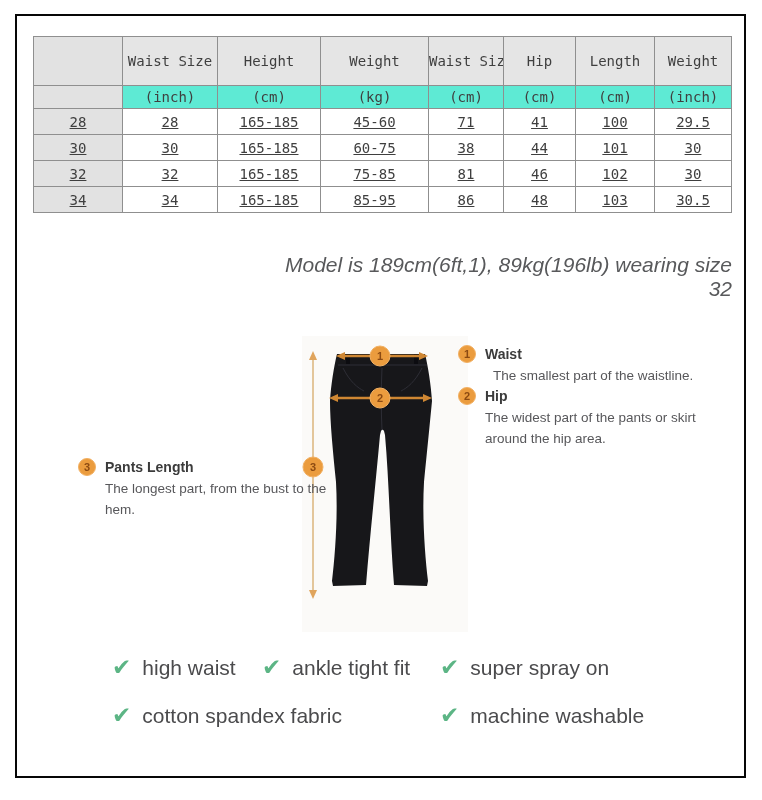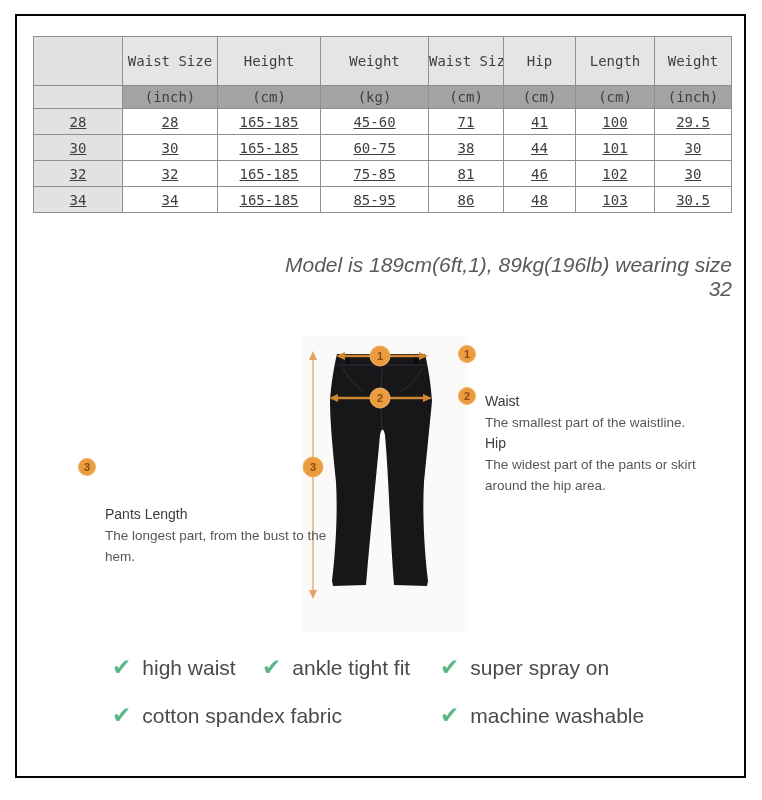--- a/index.html
+++ b/index.html
@@ -6,33 +6,33 @@
   body{width:762px;height:800px;position:relative;font-family:"Liberation Sans",sans-serif;overflow:hidden;}
   .stage{position:absolute;inset:0;background:#fff;}
   .frame{position:absolute;left:15px;top:14px;width:731px;height:764px;border:2px solid #060606;box-sizing:border-box;}
 
   
   table.size-chart{position:absolute;left:33px;top:36px;width:698px;border-collapse:collapse;table-layout:fixed;
     font-family:"DejaVu Sans Mono","Liberation Mono",monospace;font-size:14px;color:#3f3f3f;}
   table.size-chart th,table.size-chart td{border:1px solid #8f8f8f;text-align:center;vertical-align:middle;
     padding:0;overflow:hidden;white-space:nowrap;font-weight:normal;}
   table.size-chart tr.cols th{height:48px;background:#e5e5e5;margin-left:9px;}
-  table.size-chart tr.units th{height:22px;background:#a3a3a3;}
+  table.size-chart tr.units th{height:22px;background:#5eead4;}
   table.size-chart td{height:25px;background:#ffffff;text-decoration:underline;}
   table.size-chart .rowhead{background:#e2e2e2 !important;}
 
   .model-note{position:absolute;left:260px;top:253px;width:472px;text-align:right;font-size:21px;color:#58595b;font-style:italic;}
 
   
   .diagram-svg{position:absolute;left:290px;top:330px;}
 
   .callout{position:absolute;display:flex;gap:9px;align-items:flex-start;}
   .badge{flex:0 0 auto;width:18px;height:18px;border-radius:50%;background:#eb9c3e;border:1px solid #f2b164;
     color:#8c4a12;font-size:11px;font-weight:bold;display:flex;align-items:center;justify-content:center;box-sizing:border-box;}
-  .callout-title{font-size:14px;font-weight:normal;color:#3b3b3b;line-height:18px;margin-top:47px;}
+  .callout-title{font-size:14px;font-weight:bold;color:#3b3b3b;line-height:18px;}
   .callout-desc{font-size:13.5px;color:#57575a;line-height:21px;margin-top:2px;}
 
   
   .feature{position:absolute;display:flex;align-items:center;gap:11px;font-size:21px;color:#4b4b4d;}
   .check{color:#5cb585;font-size:23px;line-height:1;transform:translateY(-1px);}
 </style>
 </head>
 <body>
 
 <div class="stage">
@@ -173,21 +173,21 @@
     <g>
       <circle cx="23" cy="137" r="10" fill="#eb9c3e" stroke="#f2b164"></circle>
       <text x="23" y="141" text-anchor="middle" font-size="11" font-weight="bold" fill="#8c4a12">3</text>
     </g>
   </svg>
 
   <div class="callout" style="left:458px;top:345px;width:272px;">
     <span class="badge">1</span>
     <div>
       <div class="callout-title">Waist</div>
-      <div class="callout-desc" style="width:250px;">The smallest part of the waistline.</div>
+      <div class="callout-desc" style="width:250px;margin-left:8px;">The smallest part of the waistline.</div>
     </div>
   </div>
 
   <div class="callout" style="left:458px;top:387px;width:260px;">
     <span class="badge">2</span>
     <div>
       <div class="callout-title">Hip</div>
       <div class="callout-desc" style="width:218px;">The widest part of the pants or skirt around the hip area.</div>
     </div>
   </div>

